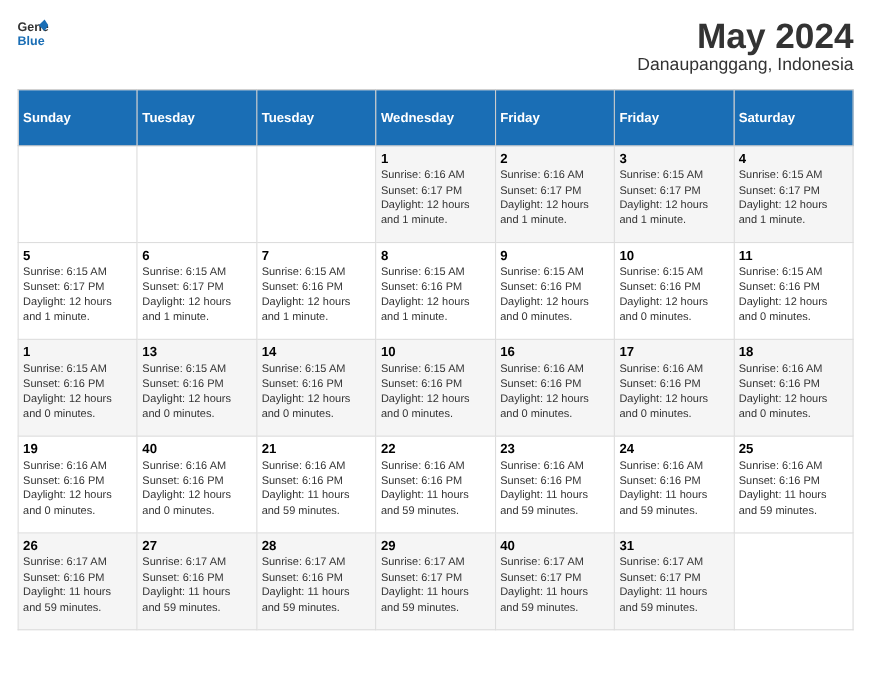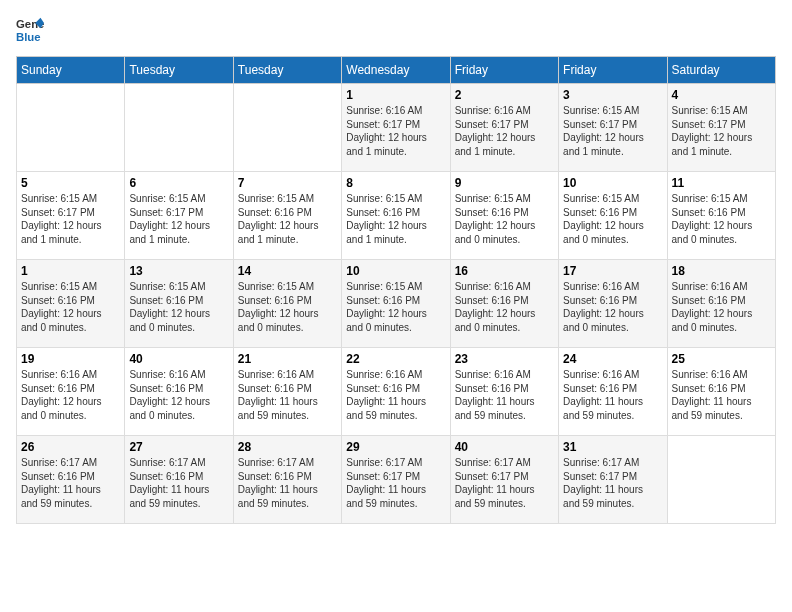--- a/index.html
+++ b/index.html
@@ -42,24 +42,24 @@
     table {
       width: 100%;
       border-collapse: collapse;
       font-size: 11px;
     }
     thead tr {
       background: #1a6eb5;
       color: #fff;
     }
     thead th {
-      padding: 6px 4px;
+      padding: 18px 4px;
       text-align: left;
       font-size: 12px;
-      font-weight: normal;
+      font-weight: bold;
       border: 1px solid #ccc;
     }
     tbody tr {
       vertical-align: top;
     }
     tbody tr:nth-child(odd) {
       background: #f5f5f5;
     }
     tbody tr:nth-child(even) {
       background: #ffffff;
@@ -88,20 +88,22 @@
 
 <div class="header">
   <div class="logo">
     <svg class="logo-icon" viewBox="0 0 32 32">
       <text x="0" y="14" font-size="13" font-weight="bold" fill="#333" font-family="Arial">General</text>
       <text x="0" y="28" font-size="13" font-weight="bold" fill="#1a6eb5" font-family="Arial">Blue</text>
       <polygon points="22,8 28,2 32,8 28,14" fill="#1a6eb5"></polygon>
     </svg>
   </div>
   <div class="title-block">
+    <h1>May 2024</h1>
+    <h2>Danaupanggang, Indonesia</h2>
   </div>
 </div>
 
 <table>
   <thead>
     <tr>
     <th>Sunday</th>
         <th>Tuesday</th>
         <th>Tuesday</th>
         <th>Wednesday</th>

